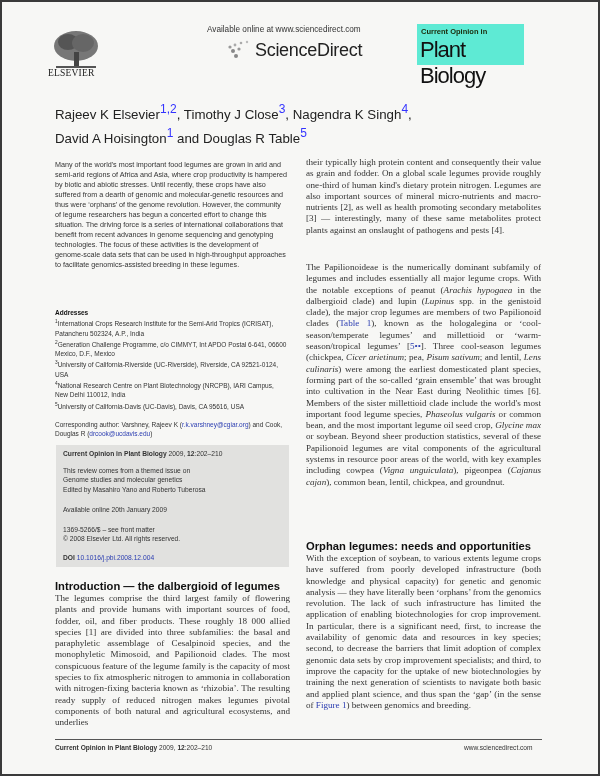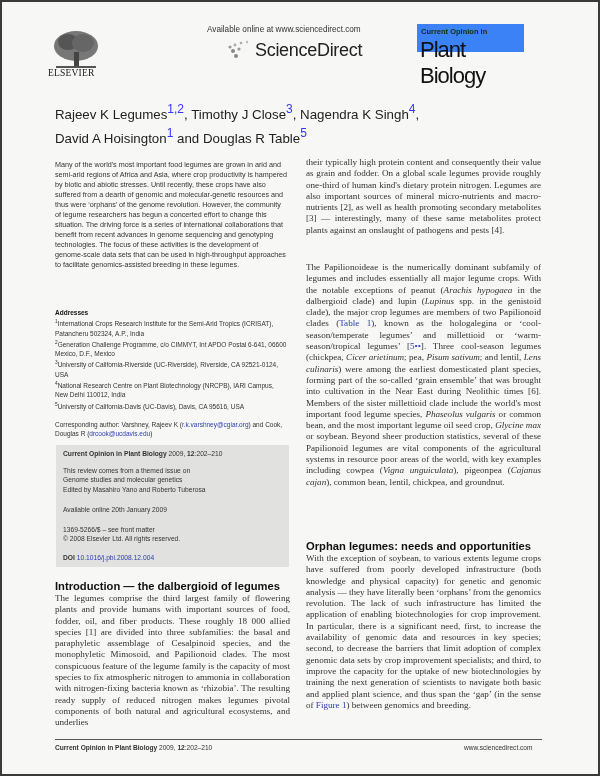--- a/index.html
+++ b/index.html
@@ -8,21 +8,21 @@
   .sans { font-family:"Liberation Sans", sans-serif; }
   .serif { font-family:"Liberation Serif", serif; }
   .abs { position:absolute; }
 
   
   .elsevier-logo { left:48px; top:26px; width:52px; height:56px; }
   .elsevier-text { left:46px; top:66px; font-family:"Liberation Serif", serif; font-size:9.5px; color:#222; letter-spacing:0.2px; }
   .avail { left:205px; top:23px; font-size:8.2px; color:#333; }
   .sd-logo { left:222px; top:37px; width:30px; height:22px; }
   .sd-text { left:253px; top:38px; font-size:18px; color:#222; letter-spacing:-0.3px;text-align:right; }
-  .cop-box { left:415px; top:22px; width:107px; height:28px; background:#3b82f6; }
+  .cop-box { left:415px; top:22px; width:107px; height:41px; background:#5eead4; }
   .cop-small { left:4px; top:3px; font-size:7.5px; font-weight:bold; color:#1a2a0a; }
   .cop-big { left:3px; top:13px; font-size:22px; color:#111; letter-spacing:-1px; }
 
   .title { left:53px; top:81px; font-size:14.5px; font-weight:bold; color:#111; }
   .authors { left:53px; top:98px; font-size:13.3px; color:#222; line-height:19px; width:480px; }
   .authors sup { font-size:12px; color:#33f; vertical-align:6px; }
 
   
   .abstract { left:53px; top:158px; width:233px; font-size:7.2px; line-height:10px; color:#333; }
   .addresses { left:53px; top:306px; width:233px; font-size:6.5px; line-height:9.3px; color:#333; }
@@ -74,21 +74,21 @@
     <circle cx="12" cy="17" r="2" fill="#888"></circle>
   </svg>
   <div class="abs sans sd-text">ScienceDirect</div>
 
   <div class="abs cop-box">
     <div class="abs sans cop-small">Current Opinion in</div>
     <div class="abs sans cop-big">Plant Biology</div>
   </div>
 
   <div class="abs sans authors">
-    <span>Rajeev K Legumes</span><sup>1,2</sup><span>, </span><span>Timothy J Close</span><sup>3</sup><span>, </span><span>Nagendra K Singh</span><sup>4</sup><span>,</span><br><span>David A Hoisington</span><sup>1</sup><span> and </span><span>Douglas R Table</span><sup>5</sup>
+    <span>Rajeev K Elsevier</span><sup>1,2</sup><span>, </span><span>Timothy J Close</span><sup>3</sup><span>, </span><span>Nagendra K Singh</span><sup>4</sup><span>,</span><br><span>David A Hoisington</span><sup>1</sup><span> and </span><span>Douglas R Table</span><sup>5</sup>
   </div>
 
   <div class="abs sans abstract">Many of the world's most important food legumes are grown in arid and semi-arid regions of Africa and Asia, where crop productivity is hampered by biotic and abiotic stresses. Until recently, these crops have also suffered from a dearth of genomic and molecular-genetic resources and thus were ‘orphans’ of the genome revolution. However, the community of legume researchers has begun a concerted effort to change this situation. The driving force is a series of international collaborations that benefit from recent advances in genome sequencing and genotyping technologies. The focus of these activities is the development of genome-scale data sets that can be used in high-throughput approaches to facilitate genomics-assisted breeding in these legumes.</div>
 
   <div class="abs sans addresses">
     <b>Addresses</b>
     <div><sup>1</sup><span>International Crops Research Institute for the Semi-Arid Tropics (ICRISAT), Patancheru 502324, A.P., India</span></div>
     <div><sup>2</sup><span>Generation Challenge Programme, c/o CIMMYT, Int APDO Postal 6-641, 06600 Mexico, D.F., Mexico</span></div>
     <div><sup>3</sup><span>University of California-Riverside (UC-Riverside), Riverside, CA 92521-0124, USA</span></div>
     <div><sup>4</sup><span>National Research Centre on Plant Biotechnology (NRCPB), IARI Campus, New Delhi 110012, India</span></div>

